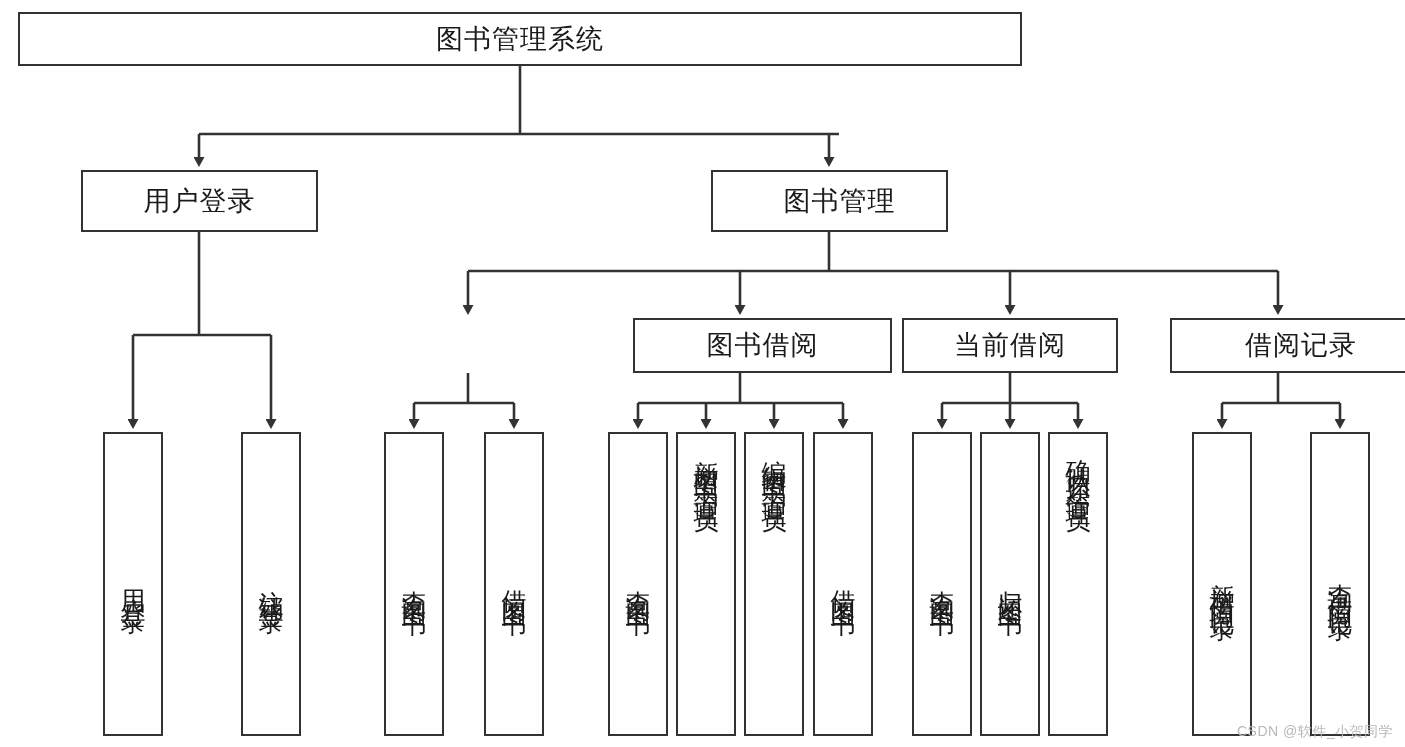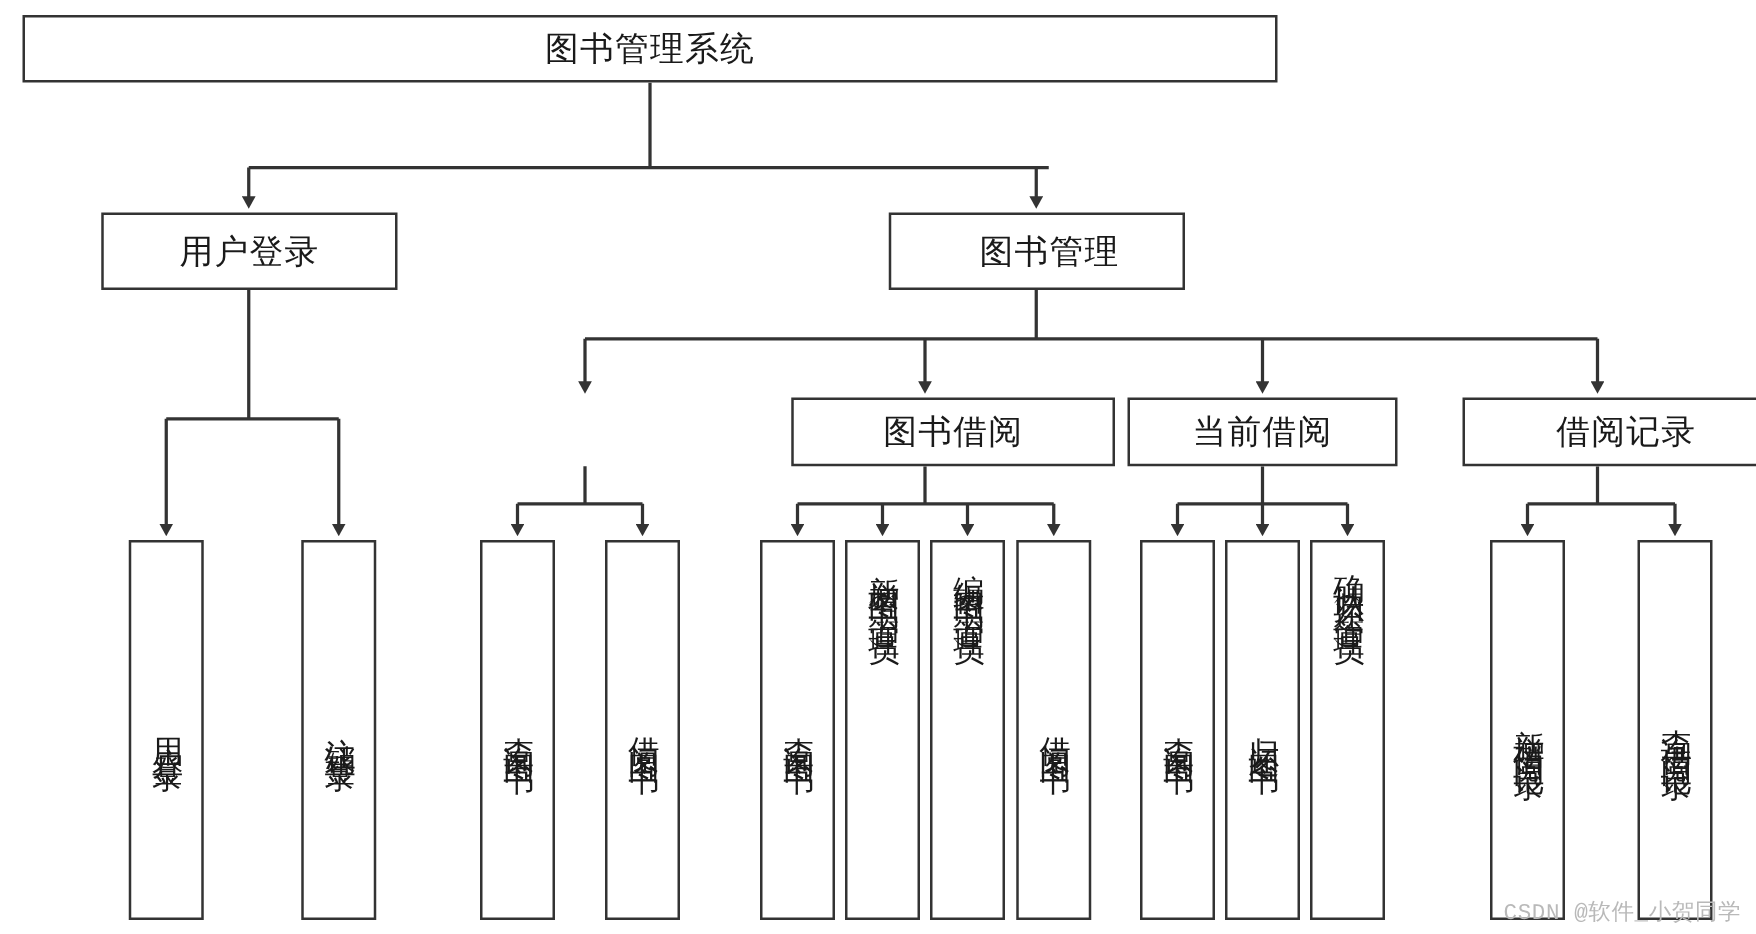--- a/index.html
+++ b/index.html
@@ -46,25 +46,24 @@
     letter-spacing:7px;
     line-height:1.0;
     white-space:nowrap;
   }
   .node.v.mid{align-items:center;padding-top:0;}
 
   .watermark{
     position:absolute;
     right:12px;
     bottom:6px;
-    font-size:18px;
+    font-size:14px;
     color:#b9b9b9;
     white-space:nowrap;
     letter-spacing:0.5px;
-    font-family:Liberation Mono, monospace;
   }
 </style>
 </head>
 <body>
 
 <div id="stage">
 
   <svg id="edges" viewBox="0 0 1405 747" xmlns="http://www.w3.org/2000/svg">
     <defs>
       <marker id="arw" markerWidth="10" markerHeight="11" refX="1" refY="5.5" orient="auto" markerUnits="userSpaceOnUse">

